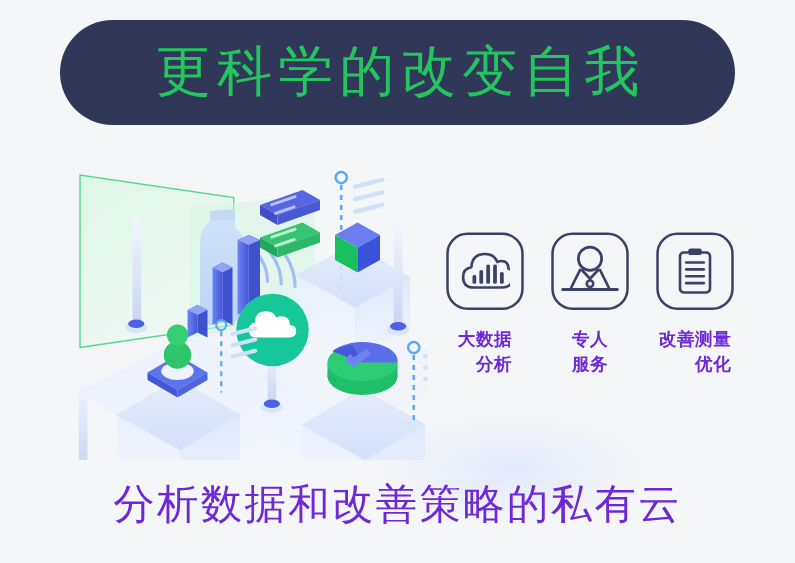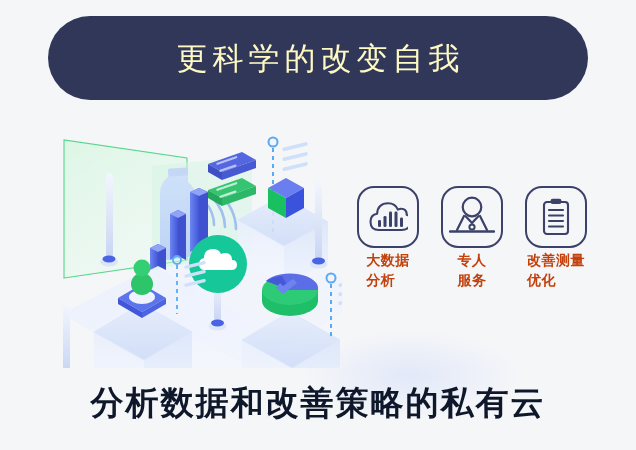--- a/index.html
+++ b/index.html
@@ -29,22 +29,22 @@
     width: 540px;
     height: 84px;
     background: #313758;
     border-radius: 42px;
     display: flex;
     align-items: center;
     justify-content: center;
     box-sizing: border-box;
   }
   .header-title {
-    color: #fef9c3;
-    font-size: 31px;
+    color: #22c55e;
+    font-size: 44px;
     letter-spacing: 5px;
     line-height: 1;
     font-weight: 500;
     white-space: nowrap;
     text-indent: 5px;
   }
   
   .illustration {
     position: absolute;
     left: 42px;
@@ -76,41 +76,41 @@
     border: 2px solid #3b4168;
     border-radius: 17px;
     box-sizing: border-box;
     display: flex;
     align-items: center;
     justify-content: center;
     background: #f5f6f8;
   }
   .feature-icon-box svg { display:block; }
   .feature-label {
-    margin-top: 2px;
-    color: #c2410c;
+    margin-top: 13px;
+    color: #6d28d9;
     font-size: 14px;
     font-weight: bold;
     line-height: 1.45;
-    text-align: left;
+    text-align: right;
     letter-spacing: 0.5px;
     white-space: pre-line;
   }
   
   .tagline {
     position: absolute;
     left: 0;
     right: 0;
     top: 386px;
     text-align: center;
-    color: #0f172a;
+    color: #6d28d9;
     font-size: 33px;
     letter-spacing: 2px;
     line-height: 1;
-    font-weight: 700;
+    font-weight: 400;
   }
   .soft-glow{
     position:absolute;
     left:300px; top:330px;
     width:220px; height:90px;
     background: radial-gradient(ellipse at center, rgba(222,230,248,.85) 0%, rgba(245,246,248,0) 70%);
     pointer-events:none;
   }
 </style>
 </head>

